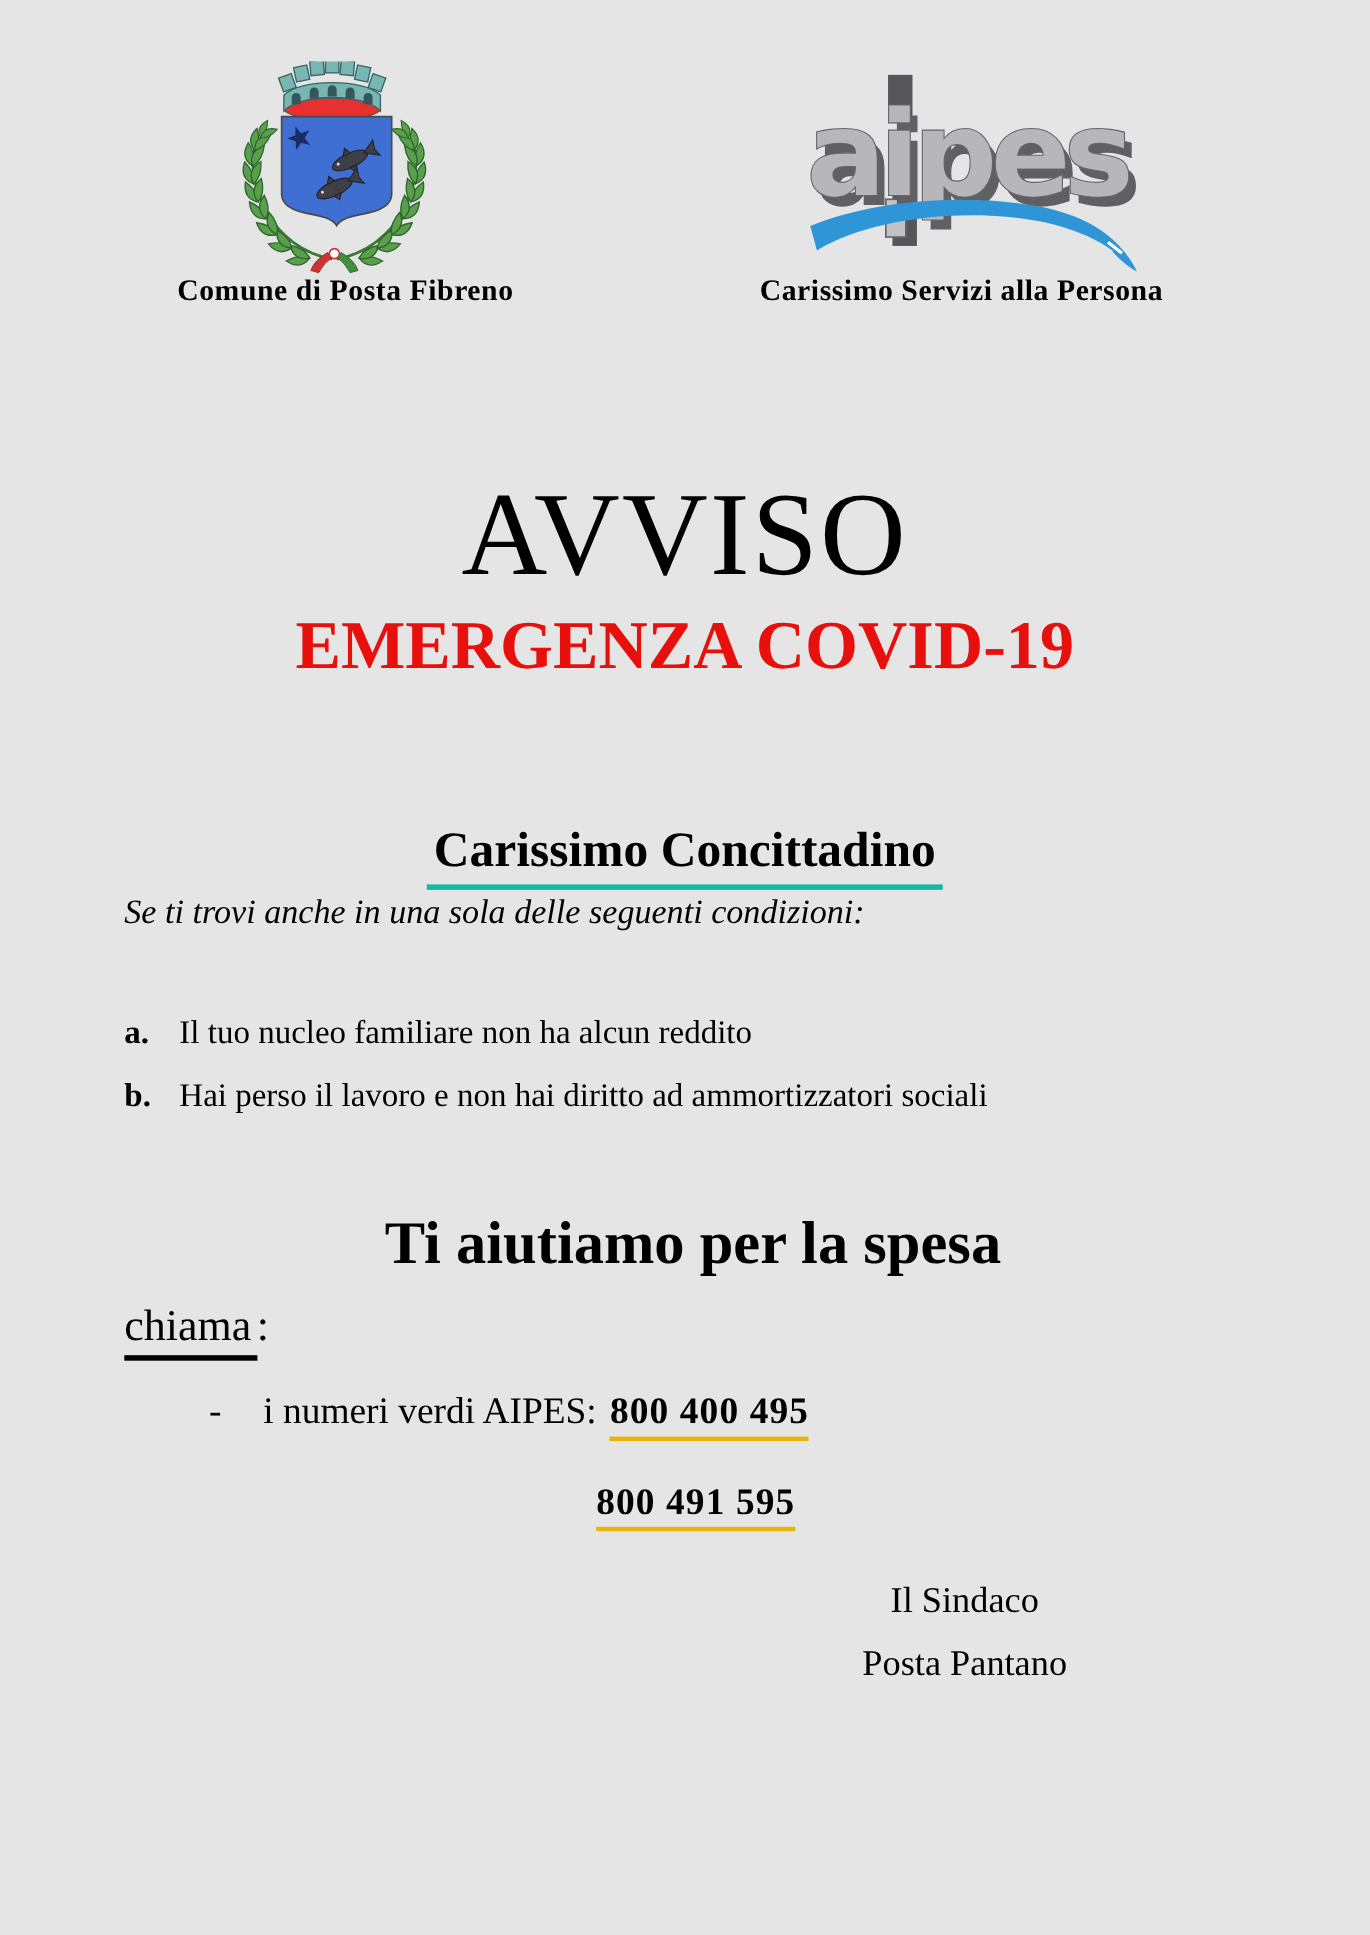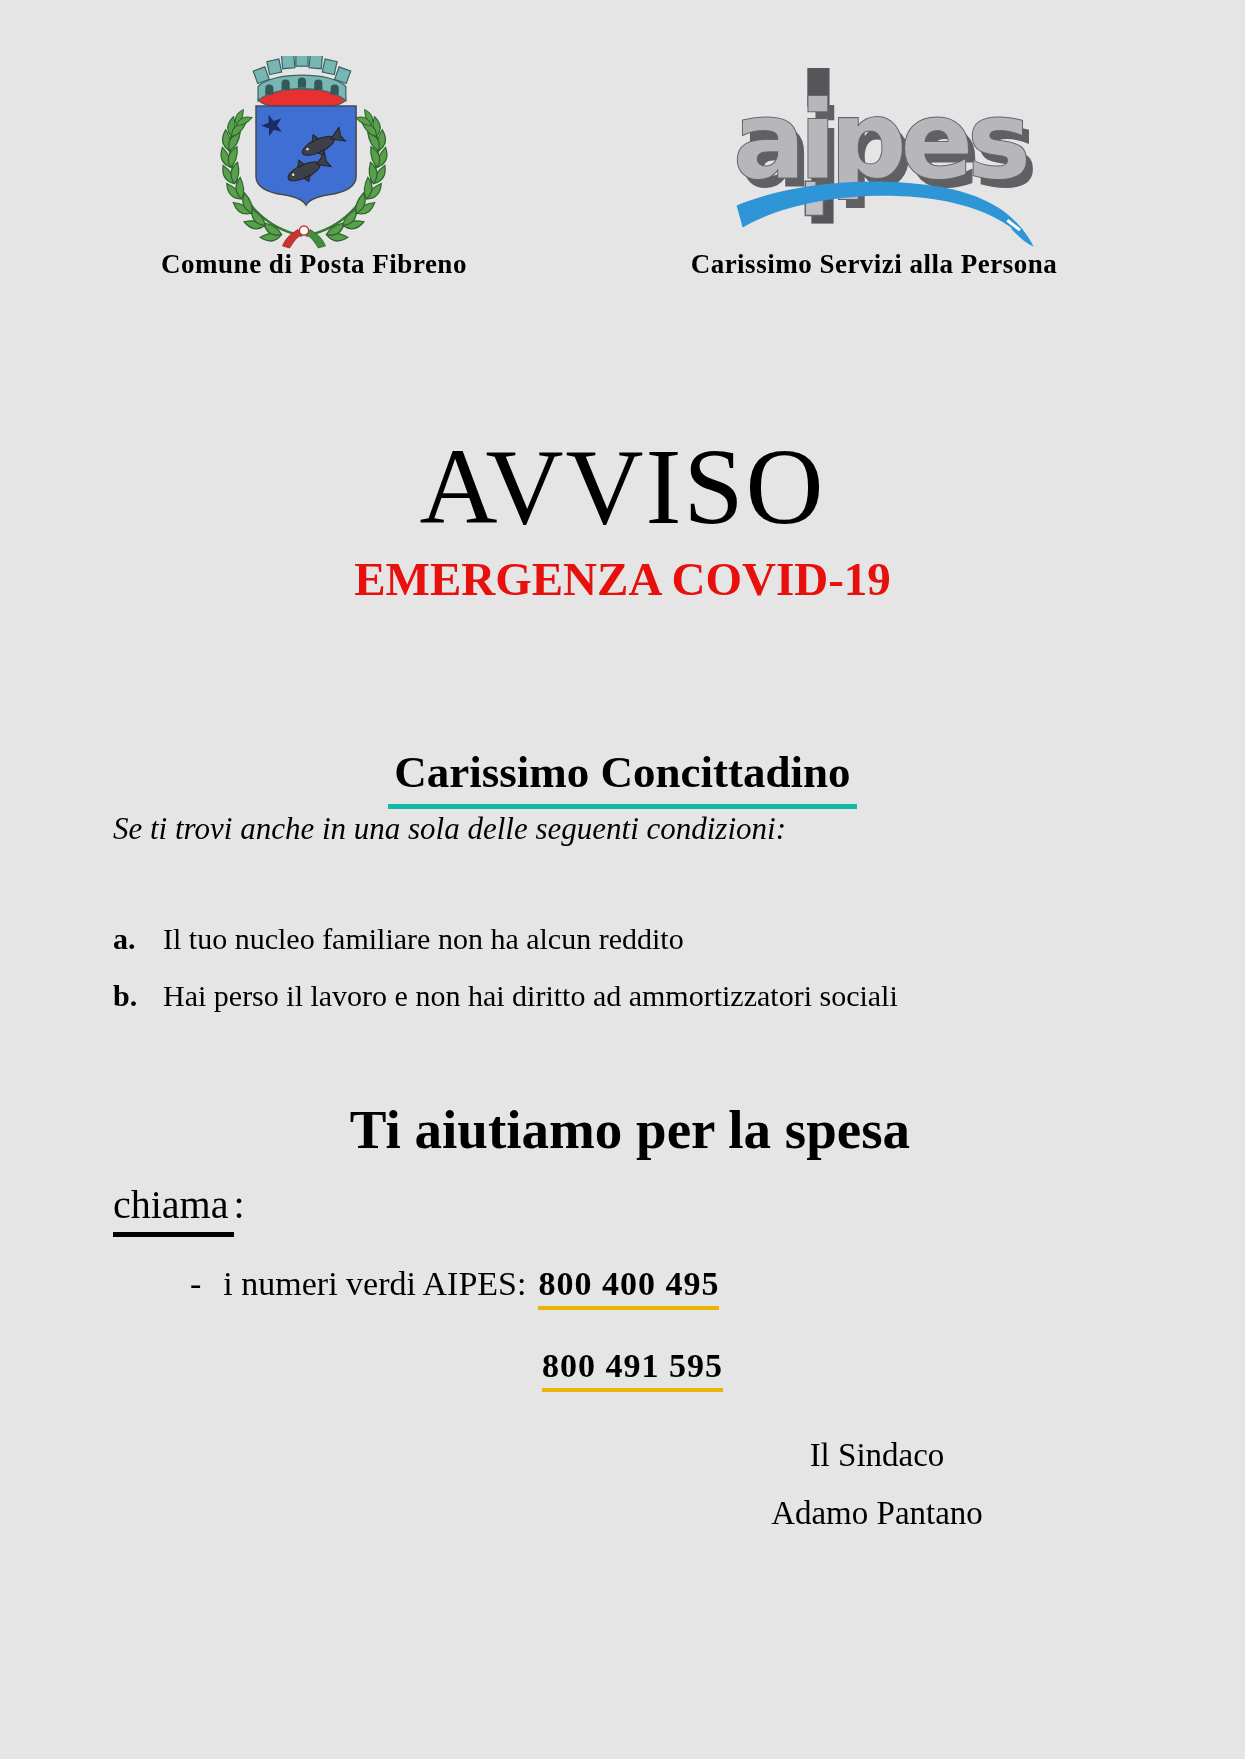--- a/index.html
+++ b/index.html
@@ -29,21 +29,21 @@
   .org-name.right{left:638px;width:472px;}
   
   .title{
     left:0;top:428px;width:1245px;
     text-align:center;font-weight:normal;
     font-size:108px;line-height:1.1;letter-spacing:2px;
   }
   .subtitle{
     left:0;top:552px;width:1245px;
     text-align:center;font-weight:bold;
-    font-size:47px;line-height:1.15;
+    font-size:62px;line-height:1.15;
     color:#e8100c;
   }
   .greeting{
     left:0;top:745px;width:1245px;
     text-align:center;font-weight:bold;
     font-size:45px;line-height:1.2;
   }
   .greeting .u{
     display:inline-block;
     border-bottom:5px solid #14b8a6;
@@ -68,21 +68,21 @@
   .call-label{
     left:113px;top:1183px;
     font-weight:normal;font-size:40px;line-height:1.1;
   }
   .call-label .u{
     display:inline-block;
     border-bottom:5px solid #000;
     padding:0 5px 5px 0;
   }
   .phone-line1{left:190px;top:1264px;font-size:34px;line-height:1.2;white-space:nowrap;}
-  .phone-line1 .intro-txt{margin-left:22px;}
+  .phone-line1 .intro-txt{margin-left:38px;}
   .phone-num{
     font-weight:bold;
     border-bottom:4px solid #eab308;
     padding-bottom:4px;
     letter-spacing:1px;
   }
   .phone-line1 .phone-num{margin-left:12px;}
   .phone-line2{left:542px;top:1346px;font-size:34px;line-height:1.2;}
   
   .sig-role{left:677px;top:1437px;width:400px;text-align:center;font-size:33px;}
@@ -216,15 +216,15 @@
   </div>
 
   <div class="abs phone-line1">
     <span>-</span><span class="intro-txt">i numeri verdi AIPES:</span><span class="phone-num">800 400 495</span>
   </div>
   <div class="abs phone-line2">
     <span class="phone-num">800 491 595</span>
   </div>
 
   <div class="abs sig-role">Il Sindaco</div>
-  <div class="abs sig-name">Adamo Pantano</div>
+  <div class="abs sig-name">Posta Pantano</div>
 
 </div>
 
 </body></html>

